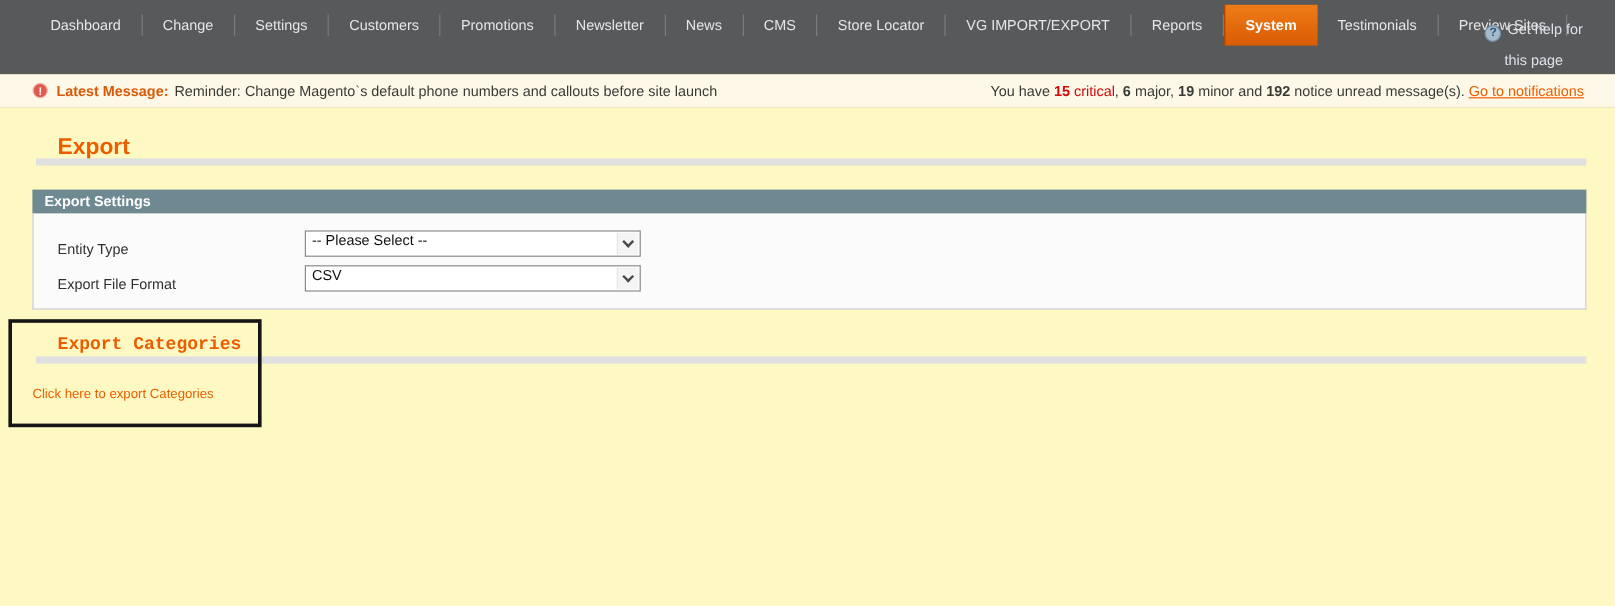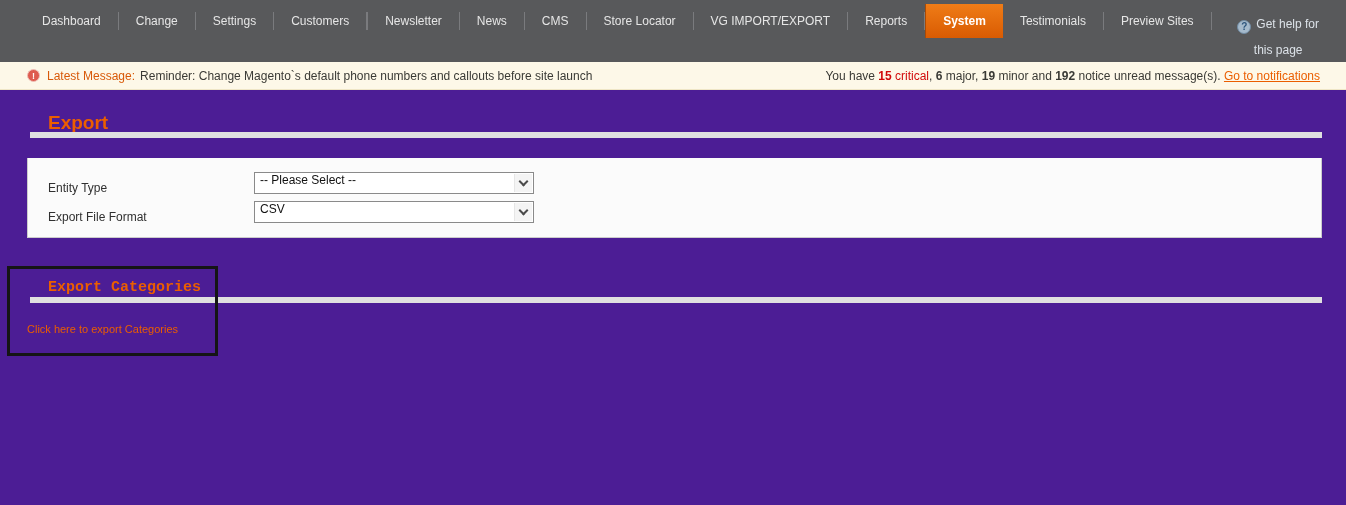--- a/index.html
+++ b/index.html
@@ -1,21 +1,21 @@
 <!DOCTYPE html>
 <html><head>
 <meta charset="utf-8">
 <style>
   * { margin: 0; padding: 0; box-sizing: border-box; }
   html, body { background: #fff; }
   .screen {
     position: relative;
     width: 1346px;
     height: 505px;
-    background: #4c1d95;
+    background: #fef9c3;
     font-family: "Liberation Sans", sans-serif;
     overflow: hidden;
   }
 
   
   .topnav {
     position: absolute; top: 0; left: 0;
     width: 1346px; height: 62px;
     background: #58595B;
   }
@@ -79,21 +79,21 @@
     width: 13px; height: 13px;
     border-radius: 50%;
     background: #DE5B4E;
     border: 1px solid #EFC0B8;
     color: #FFF7F4;
     font-size: 9px; font-weight: bold;
     align-items: center; justify-content: center;
     margin-right: 7px;
     flex: 0 0 13px;
   }
-  .notice-label { color: #D85909; font-weight: normal; margin-right: 5px; }
+  .notice-label { color: #D85909; font-weight: bold; margin-right: 5px; }
   .notice-right { white-space: nowrap; }
   .num-bold { font-weight: bold; }
   .crit { color: #D10A0A; }
   .notice-link { color: #EB5E00; text-decoration: underline; cursor: pointer; }
 
   
   .page-title {
     position: absolute; left: 48px; top: 112px;
     font-size: 19px; font-weight: bold; color: #EB5E00;
   }
@@ -187,20 +187,21 @@
   <header class="topnav">
     <nav class="nav-row">
       <div class="nav-item">Dashboard</div>
       <div class="nav-sep"></div>
       <div class="nav-item">Change</div>
       <div class="nav-sep"></div>
       <div class="nav-item">Settings</div>
       <div class="nav-sep"></div>
       <div class="nav-item">Customers</div>
       <div class="nav-sep"></div>
+      <div class="nav-item">Promotions</div>
       <div class="nav-sep"></div>
       <div class="nav-item">Newsletter</div>
       <div class="nav-sep"></div>
       <div class="nav-item">News</div>
       <div class="nav-sep"></div>
       <div class="nav-item">CMS</div>
       <div class="nav-sep"></div>
       <div class="nav-item">Store Locator</div>
       <div class="nav-sep"></div>
       <div class="nav-item">VG IMPORT/EXPORT</div>
@@ -225,20 +226,21 @@
       <span class="notice-label">Latest Message:</span>
       <span>Reminder: Change Magento`s default phone numbers and callouts before site launch</span>
     </div>
     <div class="notice-right"><span>You have </span><span class="num-bold crit">15</span><span class="crit"> critical</span><span>, </span><span class="num-bold">6</span><span> major, </span><span class="num-bold">19</span><span> minor and </span><span class="num-bold">192</span><span> notice unread message(s). </span><span class="notice-link">Go to notifications</span></div>
   </div>
 
   <h3 class="page-title">Export</h3>
   <div class="divider divider-1"></div>
 
   <section class="panel">
+    <div class="panel-header">Export Settings</div>
     <div class="panel-body">
       <div class="form-row row-1">
         <span class="field-label">Entity Type</span>
         <div class="select">
           <span>-- Please Select --</span>
           <span class="select-btn">
               <span class="chev"></span>
             </span>
         </div>
       </div>

